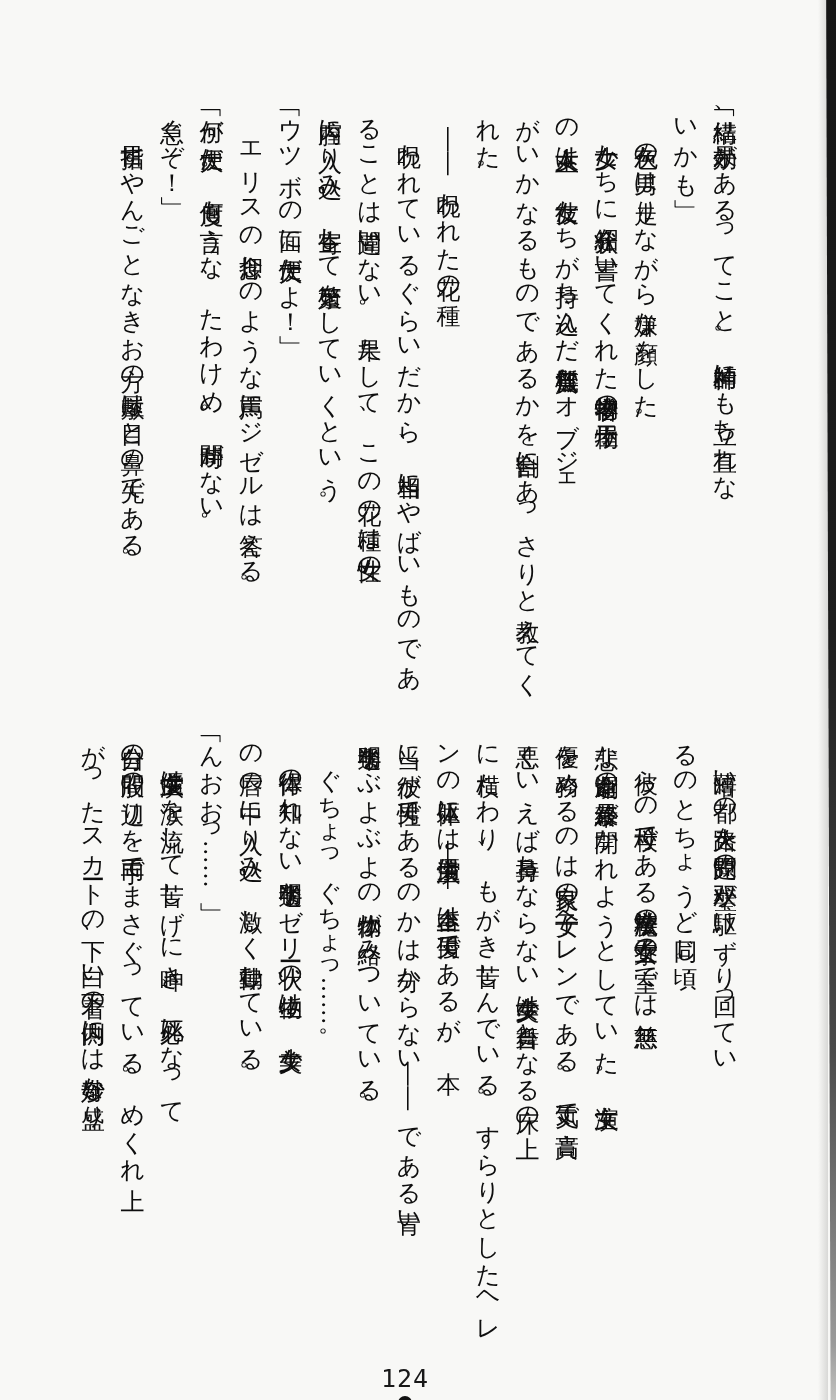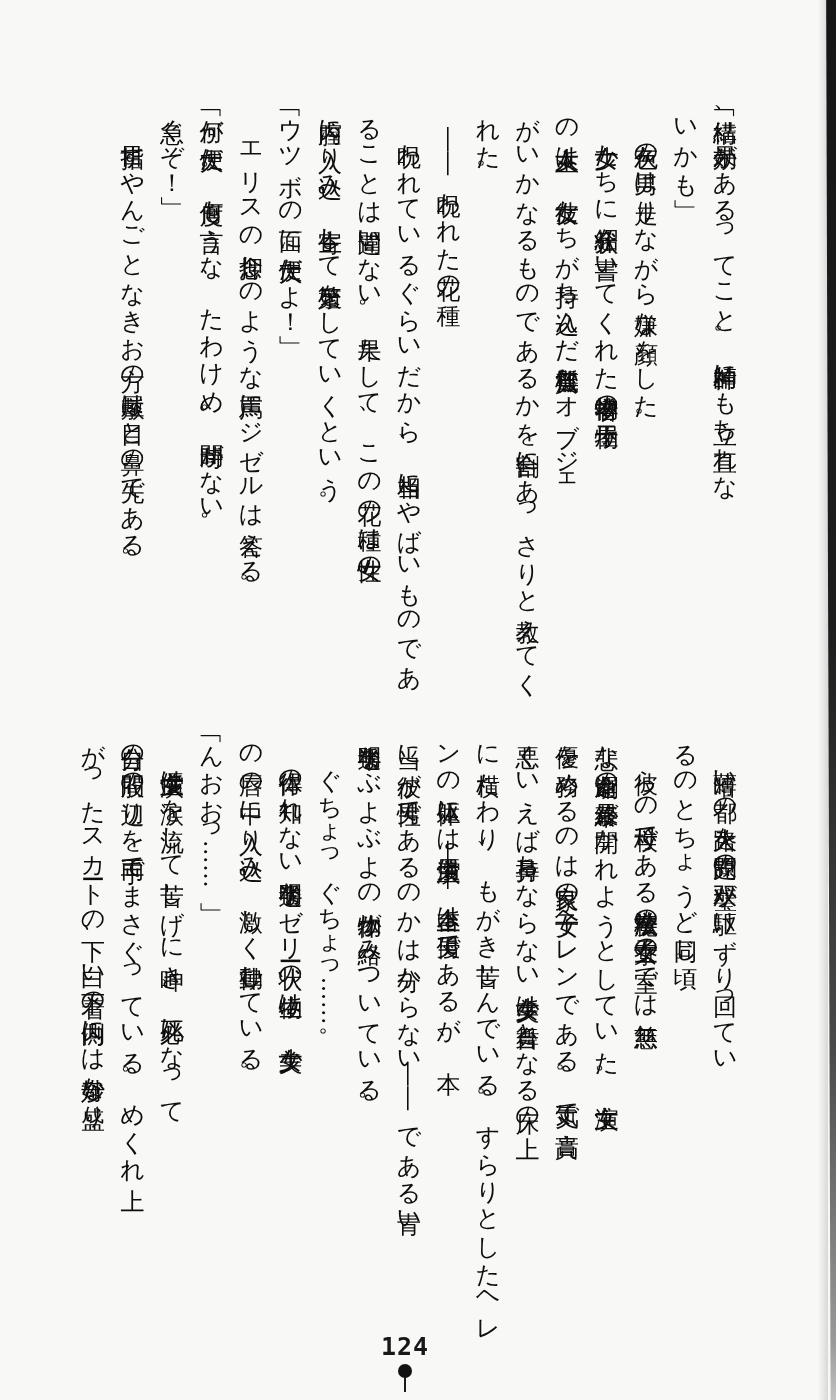--- a/index.html
+++ b/index.html
@@ -34,24 +34,25 @@
   
   .folio {
     position: absolute;
     left: 0; right: 26px;
     bottom: 0; height: 66px;
     text-align: center;
   }
   .page-num {
     font-family: "DejaVu Sans Mono", "Liberation Mono", monospace;
     font-size: 25px;
-    font-weight: bold;
+    font-weight: normal;
     letter-spacing: 1px;
     color: #181818;
     line-height: 1;
+    margin-top: 32px;
   }
   .ornament { position: relative; height: 30px; margin-top: 3px; }
   .ornament .dot {
     position: absolute; left: 50%; top: 2px;
     width: 14px; height: 14px; margin-left: -7px;
     background: #121212; border-radius: 50%;
   }
   .ornament .stem {
     position: absolute; left: 50%; top: 15px;
     width: 2px; height: 15px; margin-left: -1px;

